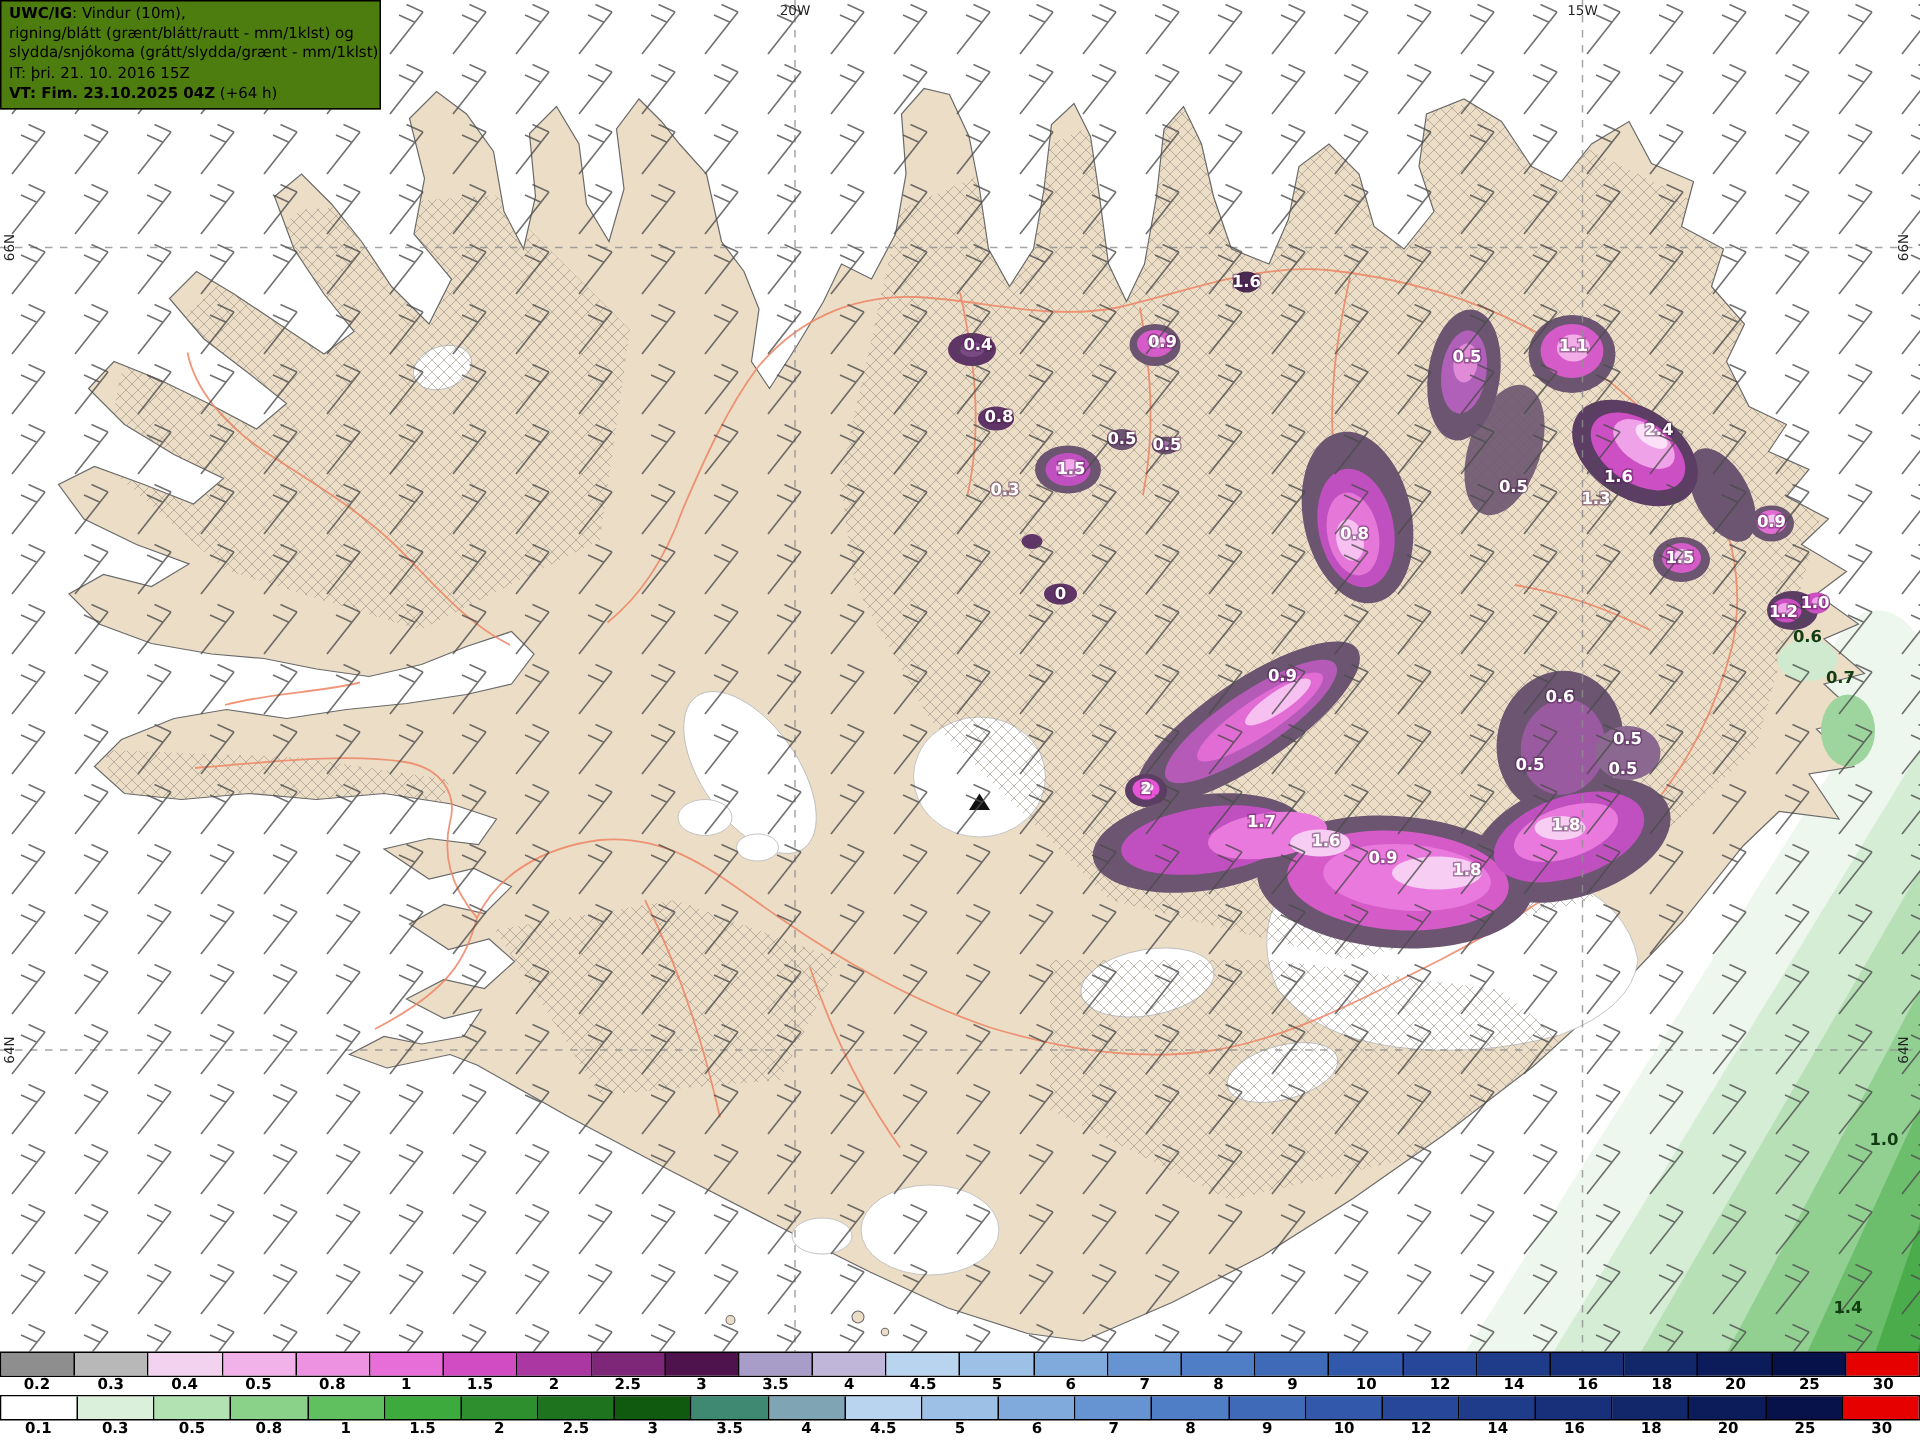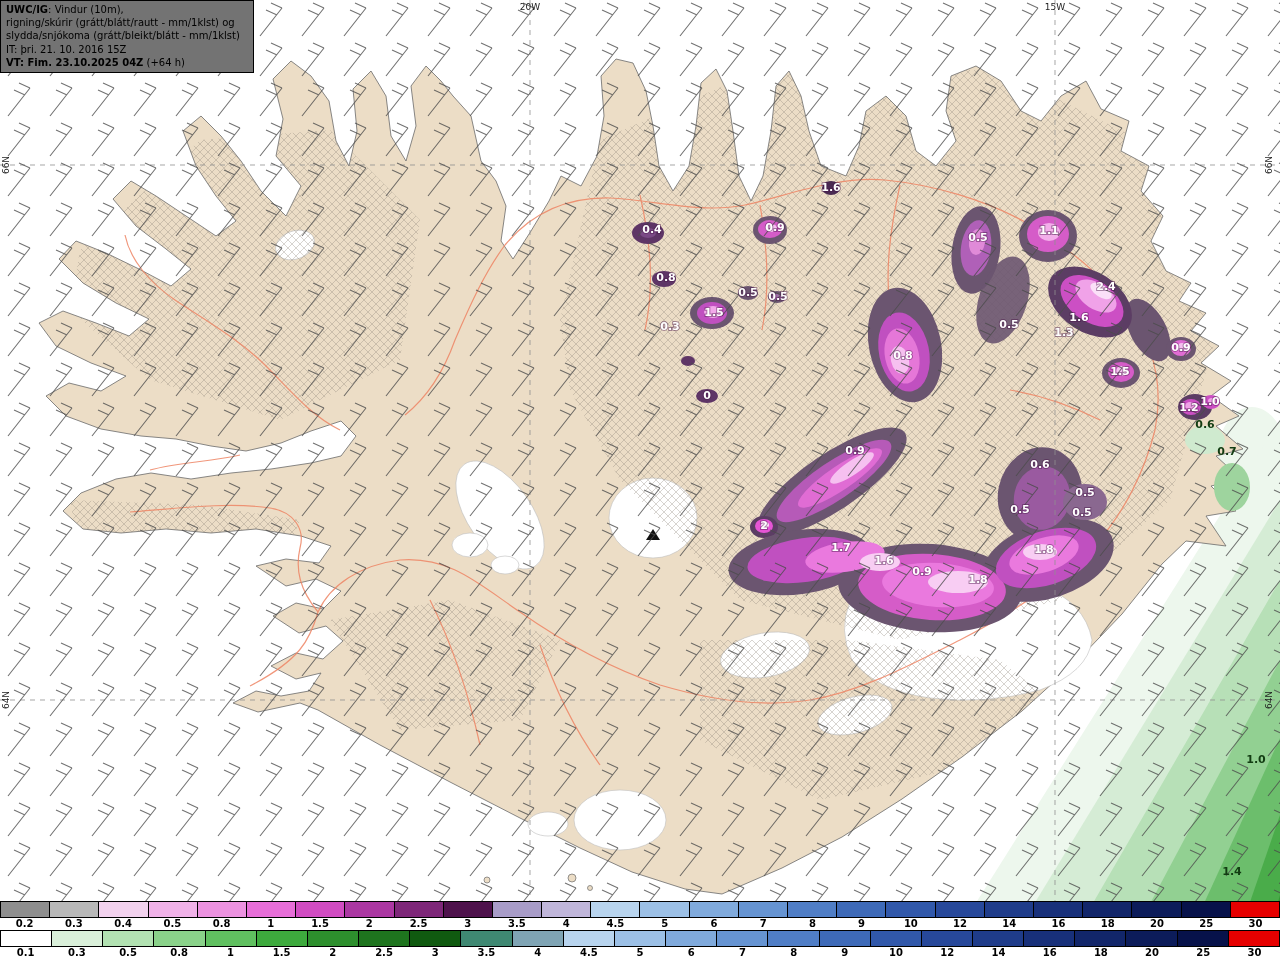--- a/index.html
+++ b/index.html
@@ -1,20 +1,20 @@
 <!DOCTYPE html>
 <html><head>
 <meta charset="utf-8">
 <style>
   html,body{margin:0;padding:0;background:#fff;}
   .stage{position:relative;width:1280px;height:960px;background:#fff;overflow:hidden;
          font-family:"DejaVu Sans",sans-serif;}
   .stage svg{position:absolute;left:0;top:0;}
   
-  .header-box{position:absolute;top:0;left:0;width:254px;background:#737373;border:1px solid #000;
+  .header-box{position:absolute;top:0;left:0;width:254px;background:#4d7c0f;border:1px solid #000;
               padding:2px 5px 3px;font-size:10px;line-height:1.32;color:#000;z-index:5;box-sizing:border-box;}
   .header-box .hline{white-space:nowrap;}
   
   .legend{position:absolute;left:0;right:0;bottom:0;background:#fff;z-index:6;}
   .lrow{display:flex;height:17px;border:1px solid #000;box-sizing:border-box;}
   .lcell{flex:1;border-right:1px solid #000;}
   .lcell:last-child{border-right:none;}
   .llabs{display:flex;height:12px;font-weight:bold;font-size:10px;color:#000;}
   .llabs2{height:13px;}
   .llab{flex:1;text-align:center;line-height:12px;}
@@ -230,22 +230,22 @@
     <text class="coord" x="1055" y="10">15W</text>
     <text class="coord" x="9" y="165" transform="rotate(-90 9 165)">66N</text>
     <text class="coord" x="9" y="700" transform="rotate(-90 9 700)">64N</text>
     <text class="coord" x="1272" y="165" transform="rotate(-90 1272 165)">66N</text>
     <text class="coord" x="1272" y="700" transform="rotate(-90 1272 700)">64N</text>
   </g>
 </svg>
 
 <div class="header-box">
   <div class="hline"><b>UWC/IG</b><span>: Vindur (10m),</span></div>
-  <div class="hline">rigning/skúrir (grátt/blátt/rautt - mm/1klst) og</div>
-  <div class="hline">slydda/snjókoma (grátt/bleikt/blátt - mm/1klst)</div>
+  <div class="hline">rigning/blátt (grænt/blátt/rautt - mm/1klst) og</div>
+  <div class="hline">slydda/snjókoma (grátt/slydda/grænt - mm/1klst)</div>
   <div class="hline">IT: þri. 21. 10. 2016 15Z</div>
   <div class="hline"><b>VT: Fim. 23.10.2025 04Z</b><span> (+64 h)</span></div>
 </div>
 
 <div class="legend">
   <div class="lrow" id="lr1c">
         <div class="lcell" style="background: rgb(142, 142, 142);"></div>
         <div class="lcell" style="background: rgb(184, 184, 184);"></div>
         <div class="lcell" style="background: rgb(242, 210, 238);"></div>
         <div class="lcell" style="background: rgb(240, 178, 232);"></div>

